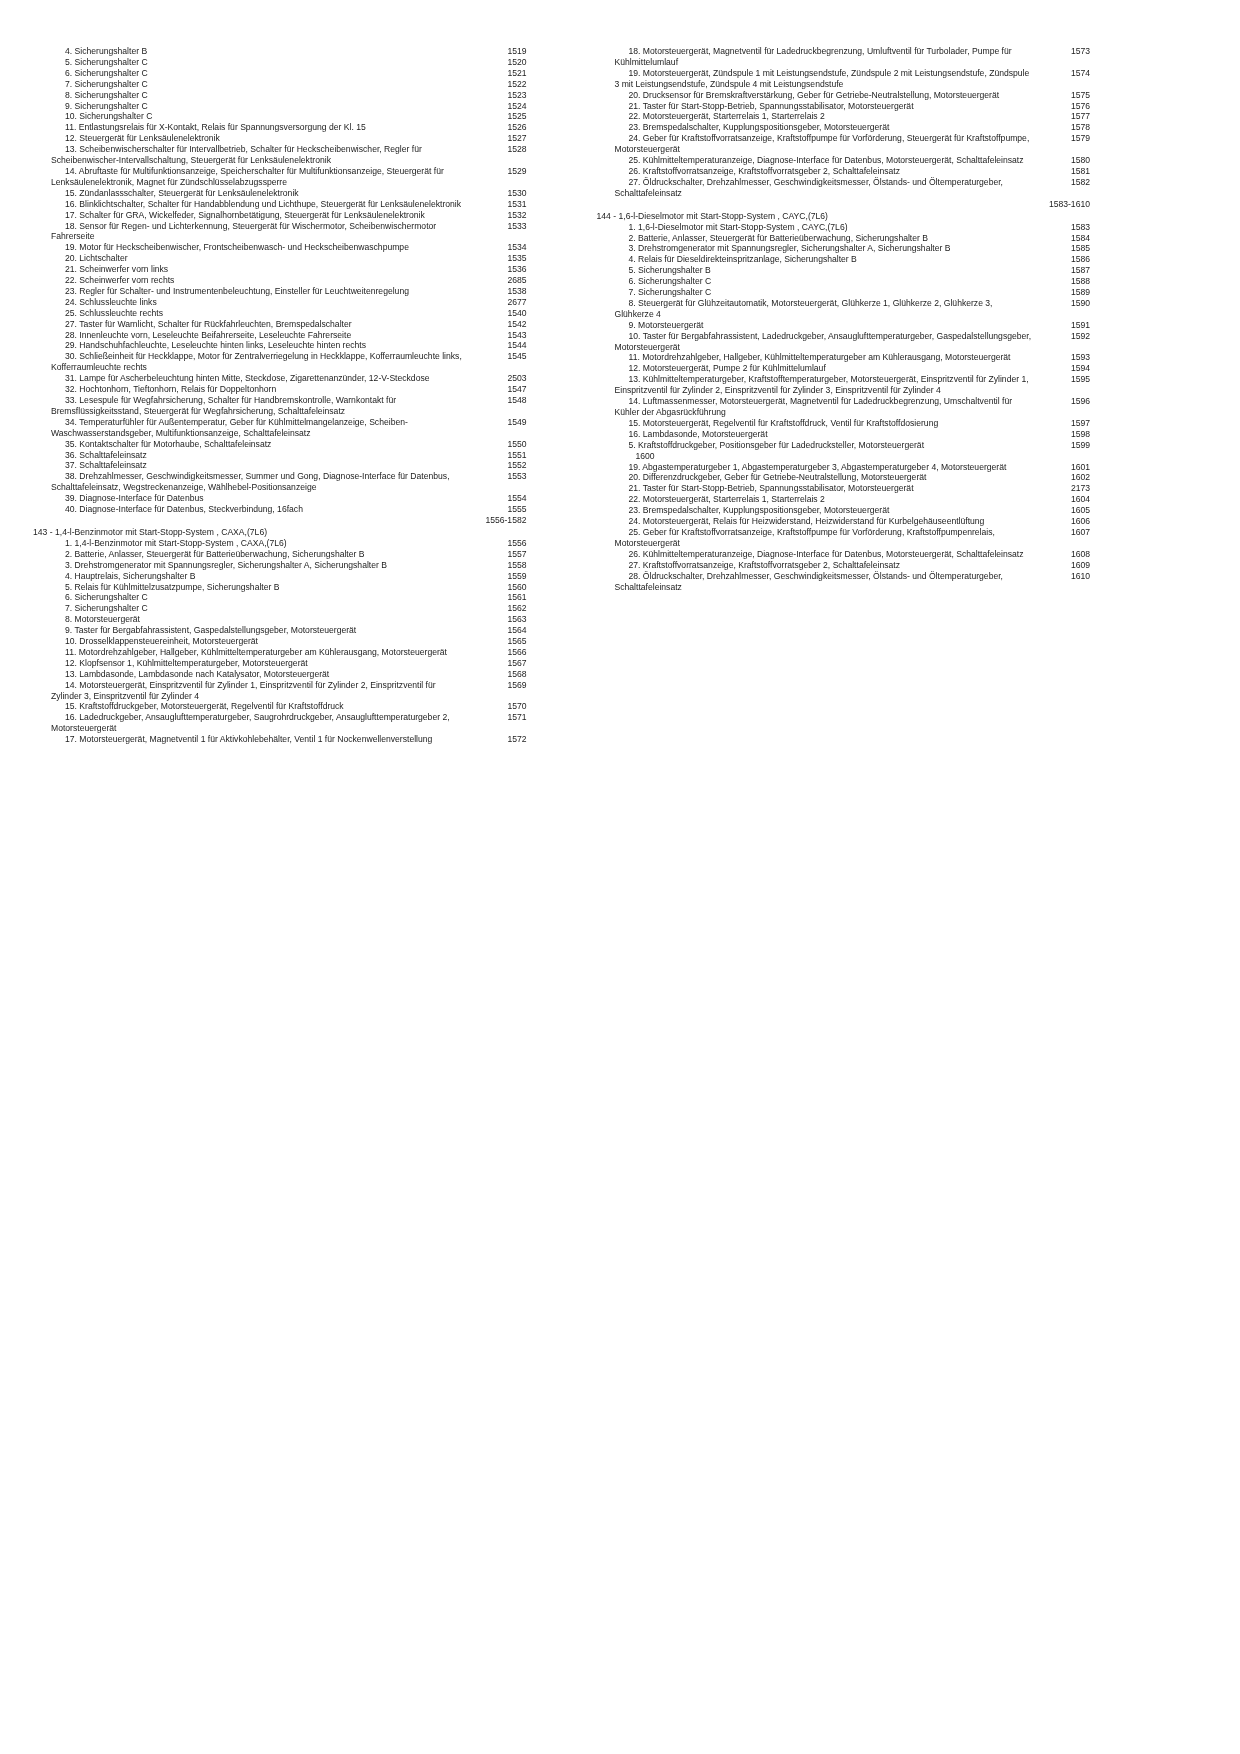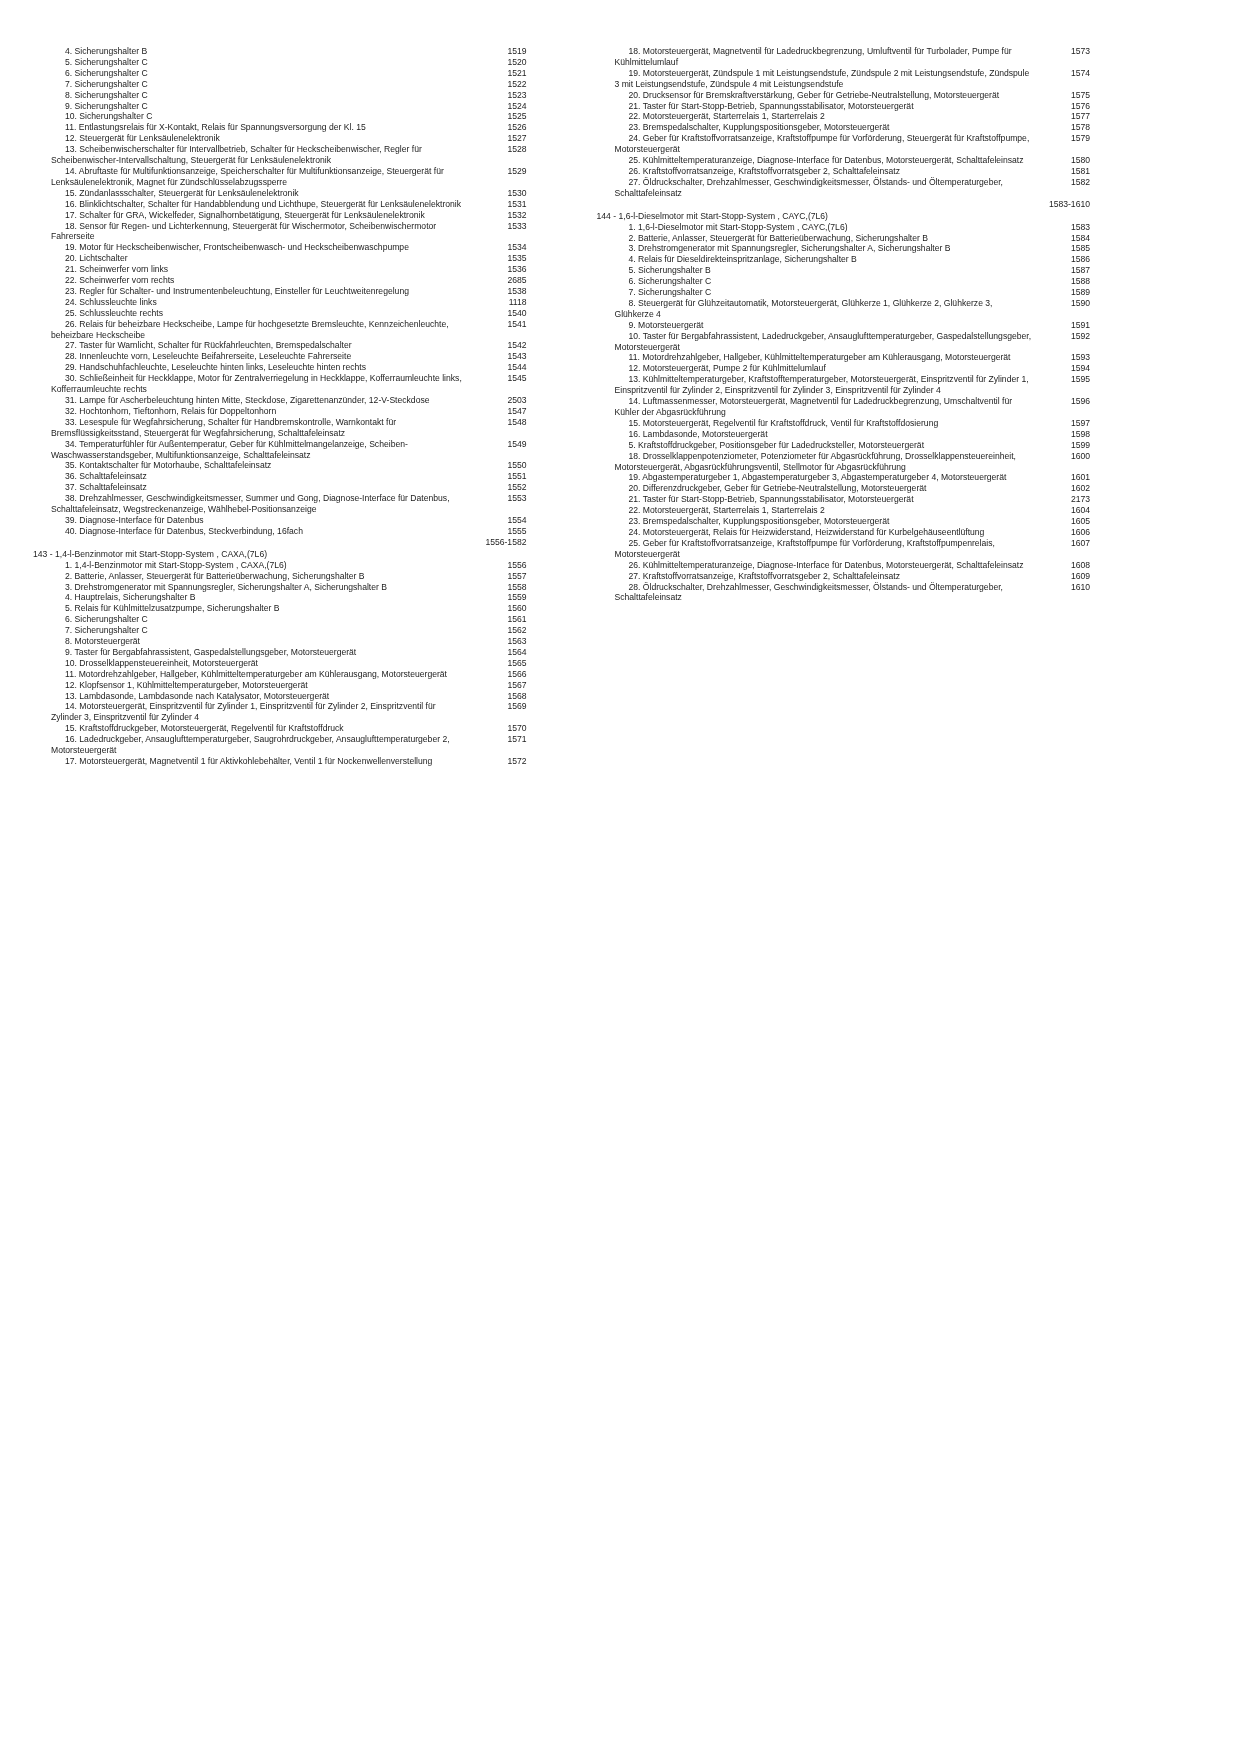--- a/index.html
+++ b/index.html
@@ -134,29 +134,25 @@
       <div class="row item">
         <div class="text">22. Scheinwerfer vorn rechts</div>
         <div class="num">2685</div>
       </div>
       <div class="row item">
         <div class="text">23. Regler für Schalter- und Instrumentenbeleuchtung, Einsteller für Leuchtweitenregelung</div>
         <div class="num">1538</div>
       </div>
       <div class="row item">
         <div class="text">24. Schlussleuchte links</div>
-        <div class="num">1118</div>
+        <div class="num">2677</div>
       </div>
       <div class="row item">
         <div class="text">25. Schlussleuchte rechts</div>
         <div class="num">1540</div>
-      </div>
-      <div class="row item">
-        <div class="text">26. Relais für beheizbare Heckscheibe, Lampe für hochgesetzte Bremsleuchte, Kennzeichenleuchte, beheizbare Heckscheibe</div>
-        <div class="num">1541</div>
       </div>
       <div class="row item">
         <div class="text">27. Taster für Warnlicht, Schalter für Rückfahrleuchten, Bremspedalschalter</div>
         <div class="num">1542</div>
       </div>
       <div class="row item">
         <div class="text">28. Innenleuchte vorn, Leseleuchte Beifahrerseite, Leseleuchte Fahrerseite</div>
         <div class="num">1543</div>
       </div>
       <div class="row item">
@@ -387,21 +383,20 @@
       </div>
       <div class="row item">
         <div class="text">16. Lambdasonde, Motorsteuergerät</div>
         <div class="num">1598</div>
       </div>
       <div class="row item">
         <div class="text">5. Kraftstoffdruckgeber, Positionsgeber für Ladedrucksteller, Motorsteuergerät</div>
         <div class="num">1599</div>
       </div>
       <div class="row item">
-        <div class="text">18. Drosselklappenpotenziometer, Potenziometer für Abgasrückführung, Drosselklappensteuereinheit, Motorsteuergerät, Abgasrückführungsventil, Stellmotor für Abgasrückführung</div>
         <div class="num">1600</div>
       </div>
       <div class="row item">
         <div class="text">19. Abgastemperaturgeber 1, Abgastemperaturgeber 3, Abgastemperaturgeber 4, Motorsteuergerät</div>
         <div class="num">1601</div>
       </div>
       <div class="row item">
         <div class="text">20. Differenzdruckgeber, Geber für Getriebe-Neutralstellung, Motorsteuergerät</div>
         <div class="num">1602</div>
       </div>

